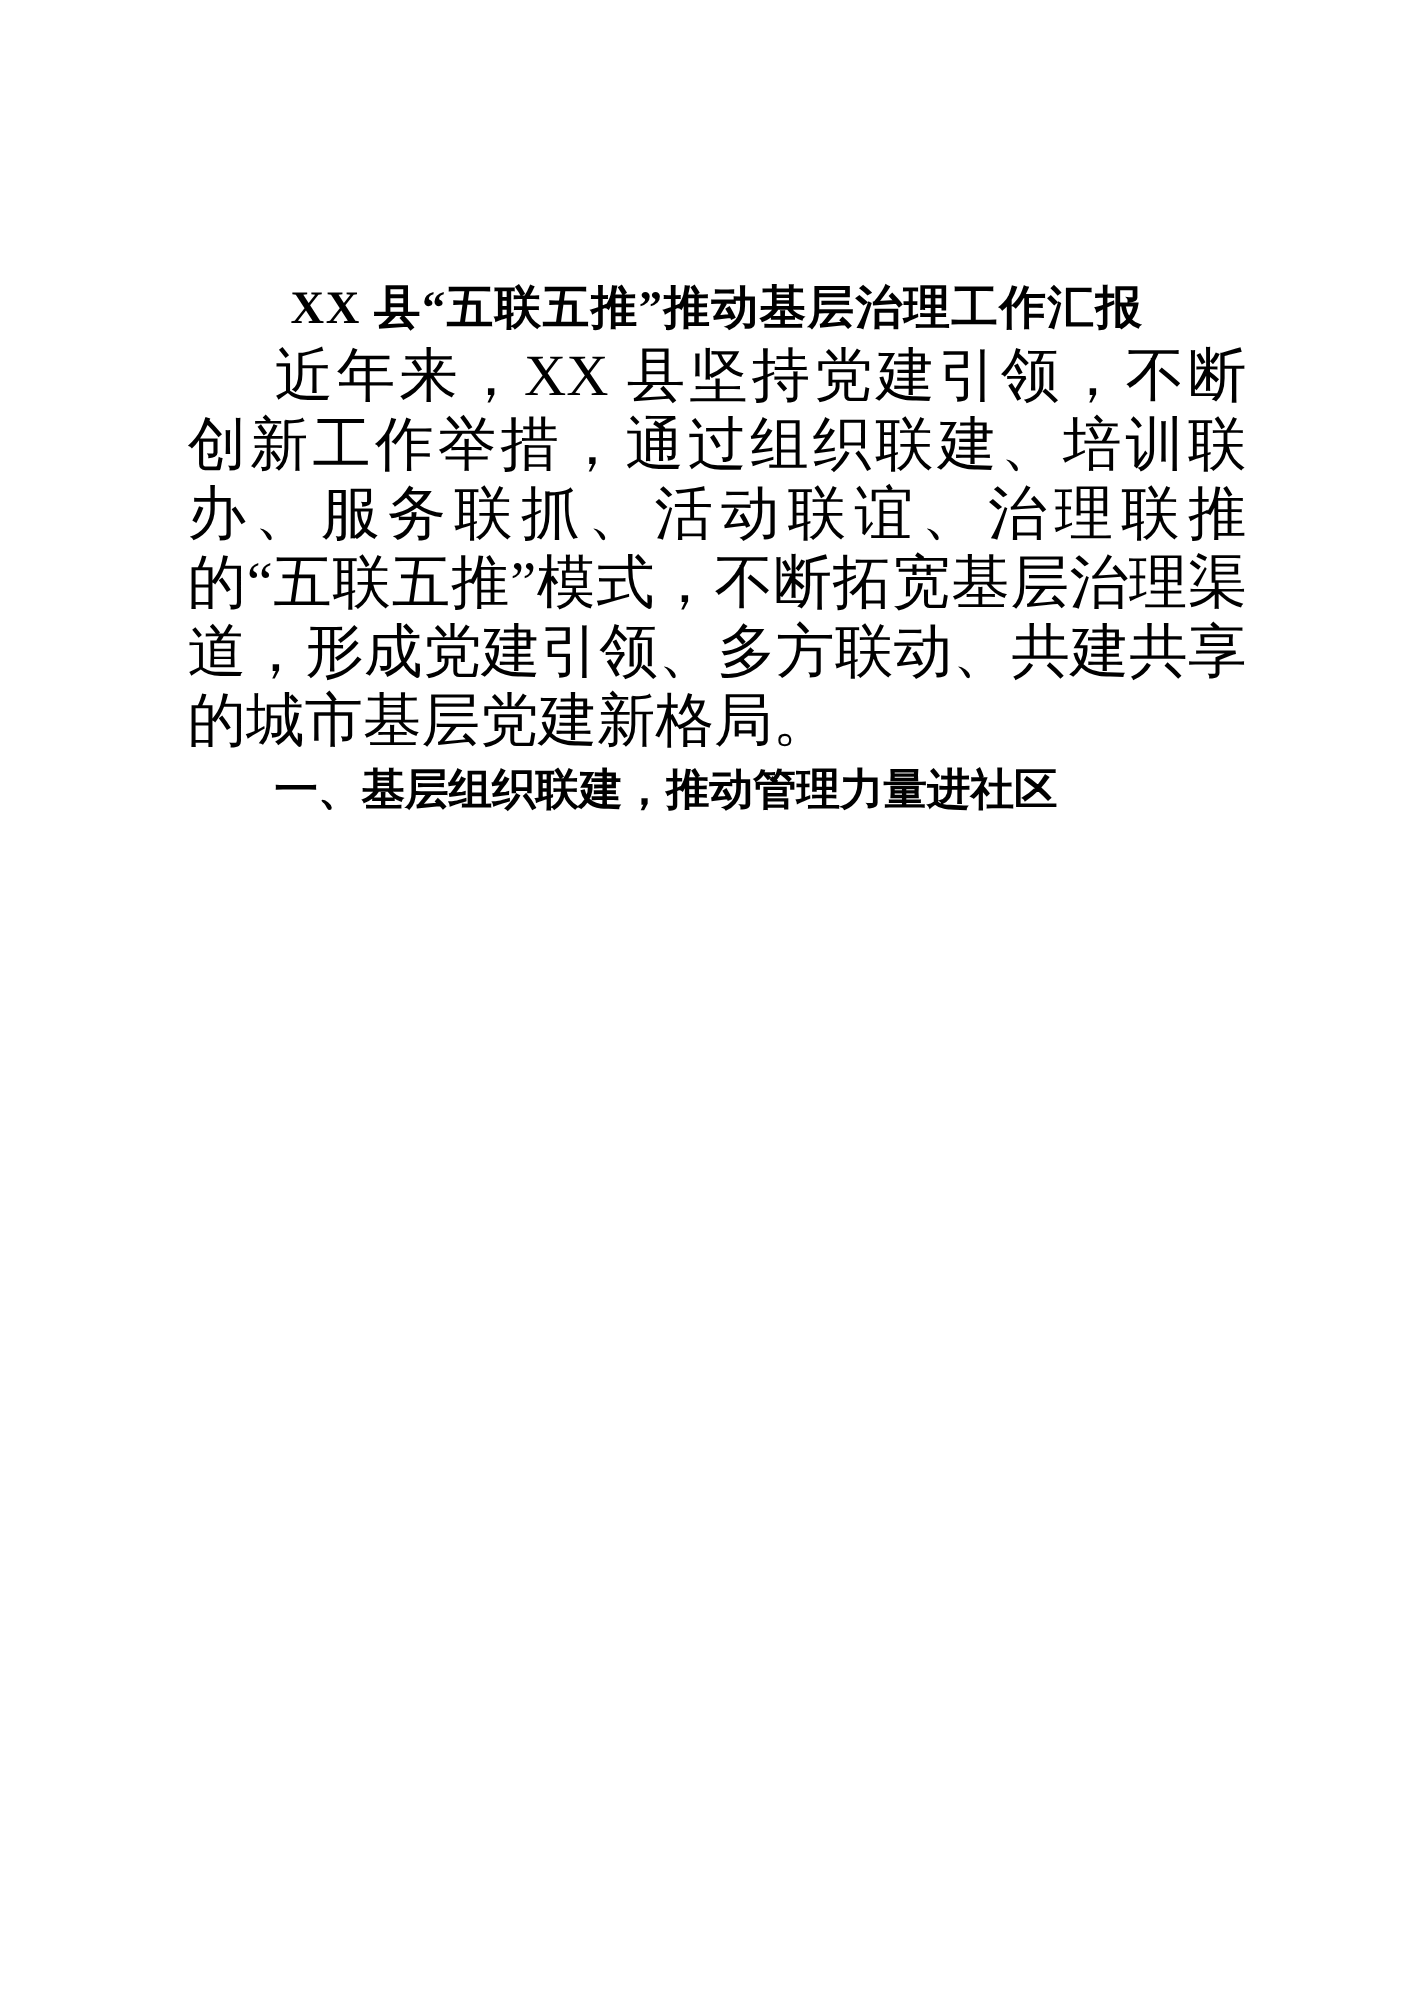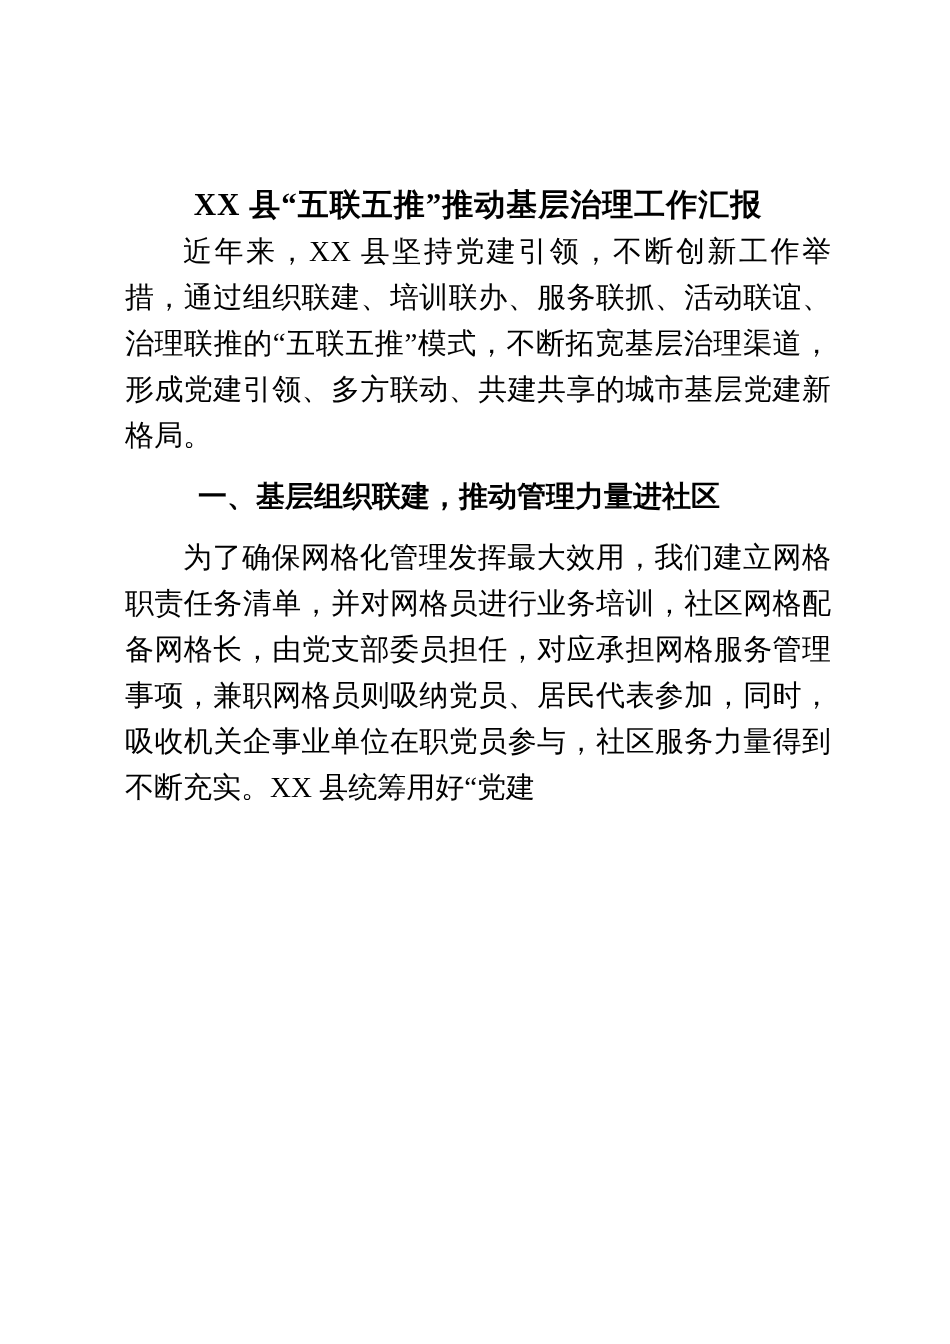--- a/index.html
+++ b/index.html
@@ -26,30 +26,30 @@
     margin: 0;
     font-size: 31px;
     line-height: 46px;
     font-weight: bold;
     text-align: center;
     letter-spacing: 1px;
     font-family: "Liberation Serif", "DejaVu Serif", serif;
   }
   .body-para {
     margin: 0;
-    font-size: 29px;
+    font-size: 39px;
     line-height: 46px;
     font-weight: normal;
     text-align: justify;
     text-justify: inter-ideograph;
     text-indent: 58px;
     word-break: break-all;
   }
   .section-heading {
-    margin: 15px;
+    margin: 0;
     font-size: 29px;
     line-height: 46px;
     font-weight: bold;
     text-indent: 58px;
     text-align: left;
     font-family: "Liberation Sans", "DejaVu Sans", sans-serif;
   }
   .page-number {
     position: absolute;
     top: 1190px;
@@ -62,16 +62,15 @@
   }
 </style>
 </head>
 <body>
 
 <div class="page">
   <div class="content">
     <h1 class="doc-title">XX 县“五联五推”推动基层治理工作汇报</h1>
     <p class="body-para">近年来，XX 县坚持党建引领，不断创新工作举措，通过组织联建、培训联办、服务联抓、活动联谊、治理联推的“五联五推”模式，不断拓宽基层治理渠道，形成党建引领、多方联动、共建共享的城市基层党建新格局。</p>
     <h2 class="section-heading">一、基层组织联建，推动管理力量进社区</h2>
-    <p class="body-para">为了确保网格化管理发挥最大效用，我们建立网格职责任务清单，并对网格员进行业务培训，社区网格配备网格长，由党支部委员担任，对应承担网格服务管理事项，兼职网格员则吸纳党员、居民代表参加，同时，吸收机关企事业单位在职党员参与，社区服务力量得到不断充实。XX 县统筹用好“党建</p>
   </div>
   <div class="page-number">— 1 —</div>
 </div>
 
 </body></html>

